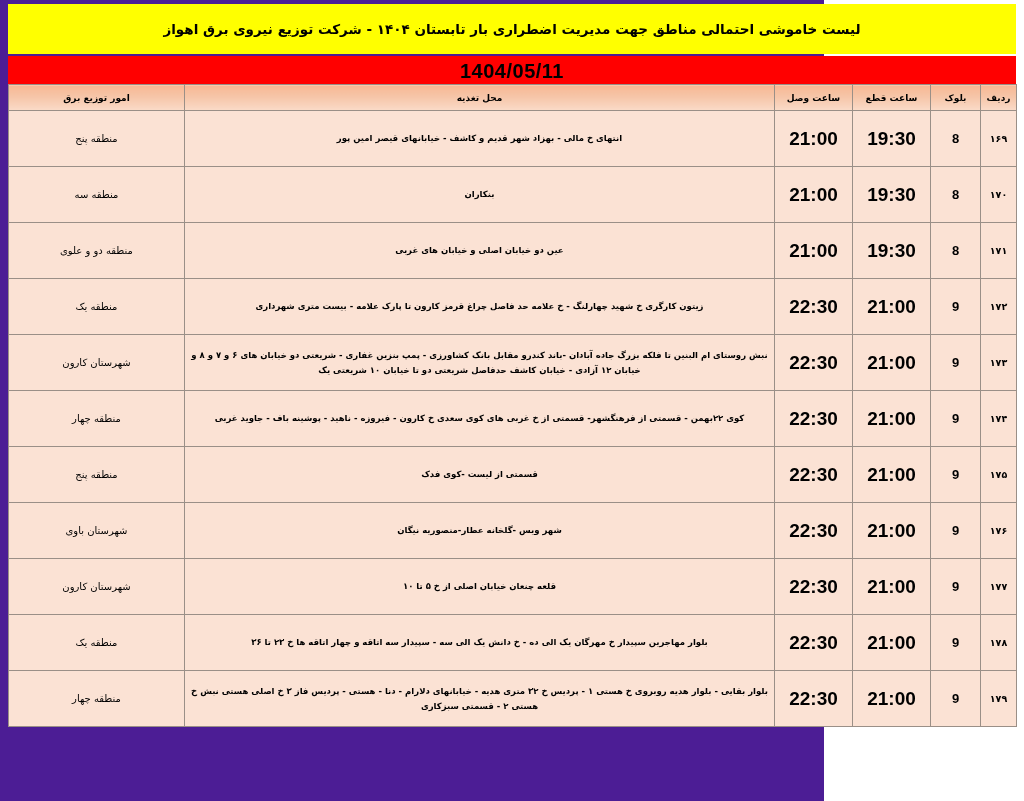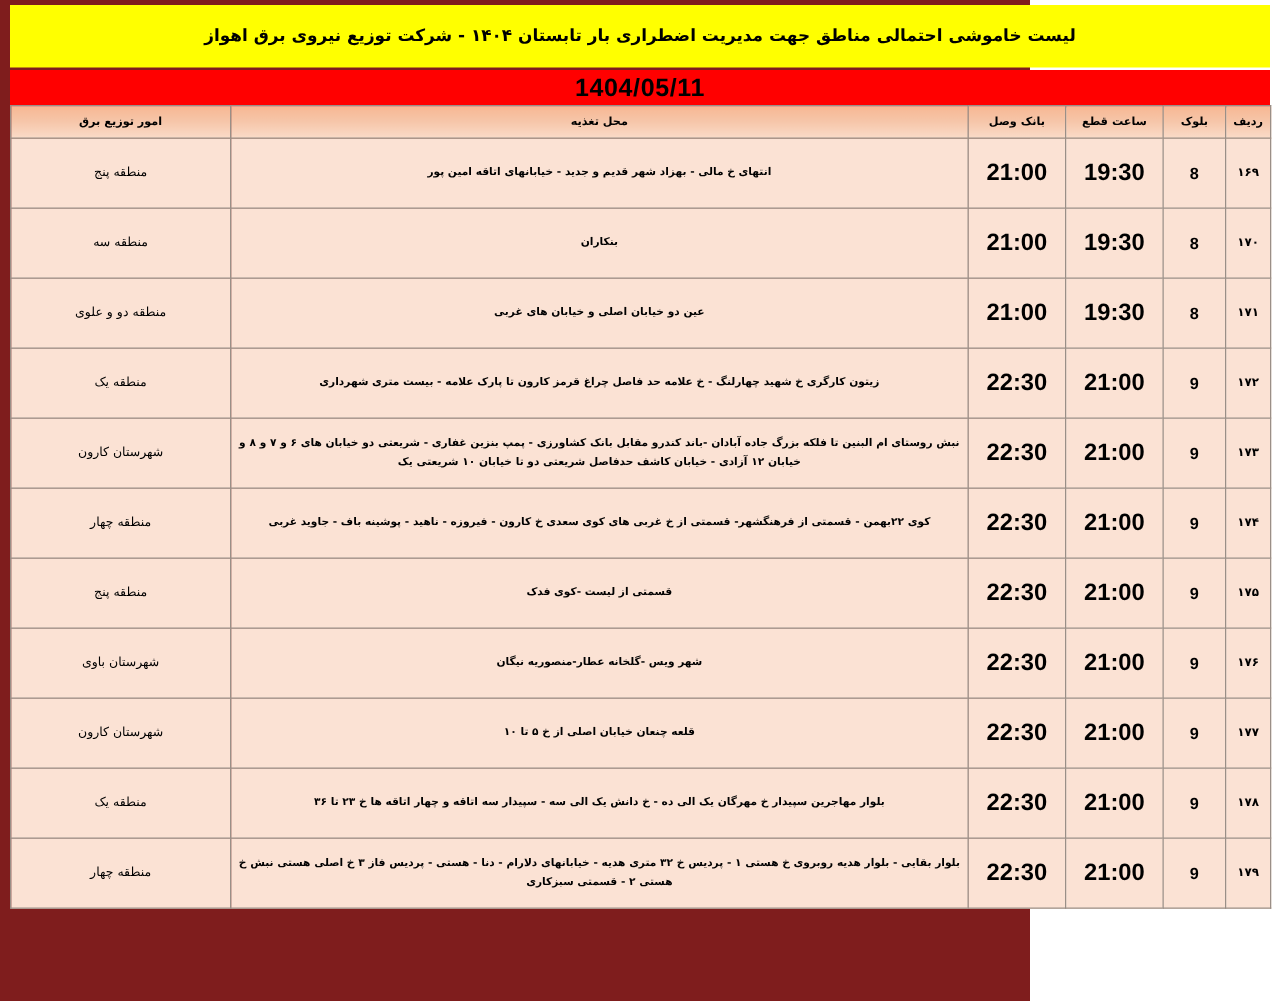--- a/index.html
+++ b/index.html
@@ -10,21 +10,21 @@
   body {
     width: 1024px;
     height: 801px;
     font-family: "DejaVu Sans", "Liberation Sans", sans-serif;
     overflow: hidden;
   }
   .sheet {
     width: 824px;
     height: 801px;
     position: relative;
-    background: #7f1d1d;
+    background: #4c1d95;
     box-sizing: border-box;
   }
   
   .title-bar {
     position: absolute;
     left: 8px;
     top: 4px;
     width: 1008px;
     height: 50px;
     background: #FFFF00;
@@ -163,32 +163,32 @@
         <col class="w-qat">
         <col class="w-vasl">
         <col class="w-desc">
         <col class="w-omur">
       </colgroup>
       <thead>
         <tr>
           <th>ردیف</th>
           <th>بلوک</th>
           <th>ساعت قطع</th>
-          <th>بانک وصل</th>
+          <th>ساعت وصل</th>
           <th>محل تغذیه</th>
           <th>امور توزیع برق</th>
         </tr>
       </thead>
       <tbody id="table-body">
           <tr>
             <td class="col-radif">۱۶۹</td>
             <td class="col-blok">8</td>
             <td class="col-time">19:30</td>
             <td class="col-time">21:00</td>
-            <td class="col-desc">انتهای خ مالی - بهزاد شهر قدیم و جدید - خیابانهای اتاقه امین پور</td>
+            <td class="col-desc">انتهای خ مالی - بهزاد شهر قدیم و کاشف - خیابانهای قیصر امین پور</td>
             <td class="col-omur">منطقه پنج</td>
           </tr>
           <tr>
             <td class="col-radif">۱۷۰</td>
             <td class="col-blok">8</td>
             <td class="col-time">19:30</td>
             <td class="col-time">21:00</td>
             <td class="col-desc">بنکاران</td>
             <td class="col-omur">منطقه سه</td>
           </tr>

